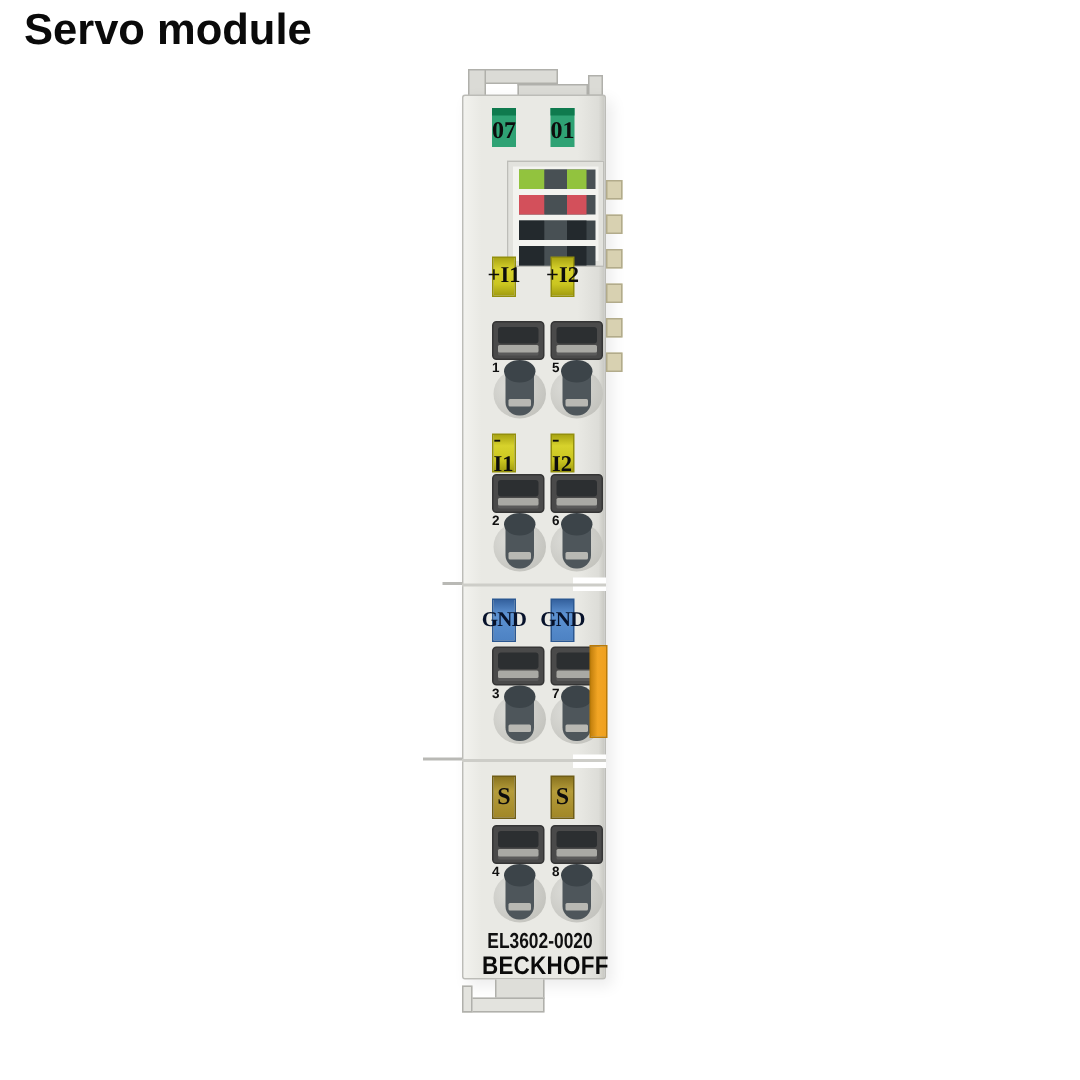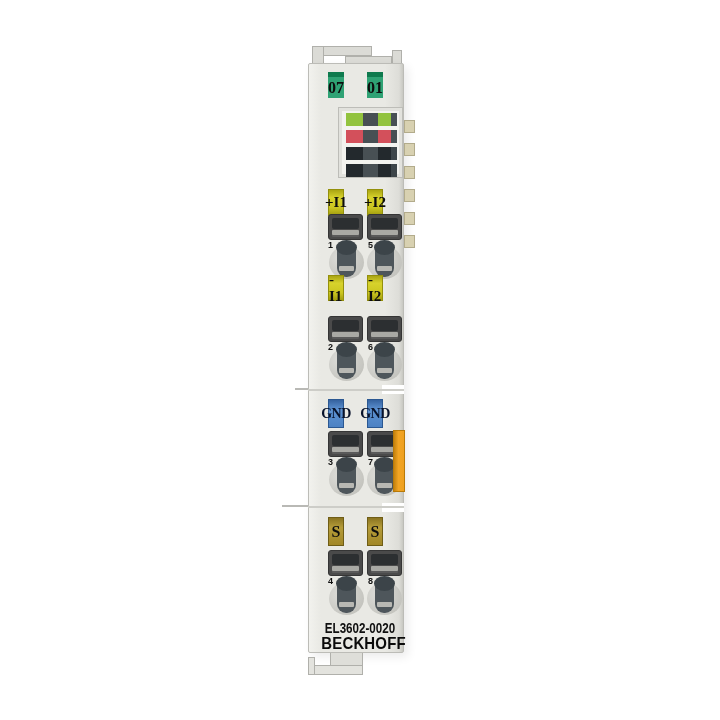--- a/index.html
+++ b/index.html
@@ -20,22 +20,22 @@
   #hook-step{left:37px;top:12px;width:47px;height:8px;border-bottom:none;}
   #hook-post-r{left:84px;top:6px;width:10px;height:14px;}
   #foot-bar{left:0;top:621px;width:55px;height:10px;background:#e3e3de;}
   #foot-block{left:22px;top:609px;width:33px;height:13px;background:#dedeD9;border-top:none;}
   #foot-post{left:0;top:613px;width:7px;height:18px;background:#e3e3de;}
   
   .lbl{position:absolute;width:16px;display:flex;align-items:center;justify-content:center;
        box-sizing:border-box;font-family:"Liberation Serif",serif;font-weight:bold;color:#0d0d0d;}
   .col-l{left:20px;} .col-r{left:59px;}
   .chan{top:28px;height:26px;background:#2fa274;border-top:5px solid #0f7a4e;font-size:16px;}
-  .sig-y1{top:145px;height:27px;}
-  .sig-y2{top:231px;height:26px;}
+  .sig-y1{top:127px;height:27px;}
+  .sig-y2{top:245px;height:26px;}
   .sig-y1,.sig-y2{background:linear-gradient(180deg,#aaa513,#d7d22c 30%,#cbc620 70%,#a29d10);
        border:1px solid #94900c;font-size:15px;}
   .gnd{top:355px;height:29px;background:linear-gradient(180deg,#35629f,#5d92d2 35%,#4d82c3);
        border:1px solid #2b5892;font-size:14px;letter-spacing:-.5px;color:#07122b;}
   .sol{top:473px;height:29px;background:linear-gradient(180deg,#8a7420,#b59c3a 35%,#a18727);
        border:1px solid #6f5d16;font-size:16px;}
   
   #led-panel{position:absolute;left:30px;top:63px;width:65px;height:71px;box-sizing:border-box;
        background:#f3f3ef;border:1px solid #bdbdb8;box-shadow:inset 0 0 0 3px #e2e2dd;}
   .led-row{position:absolute;left:7px;width:51px;height:13px;background:#485054;display:flex;}
@@ -70,20 +70,21 @@
   #model-text{position:absolute;left:8px;top:576px;width:88px;text-align:center;
         font:bold 14.5px "Liberation Sans",sans-serif;color:#101010;transform:scaleX(.8);}
   #brand-text{position:absolute;left:8px;top:590px;width:88px;text-align:center;
         font:bold 17px "Liberation Sans",sans-serif;color:#0a0a0a;transform:scaleX(.88);letter-spacing:.2px;}
 </style>
 </head>
 <body>
 
 <div id="canvas">
 
+  <h1 id="hdr-title">Servo module</h1>
 
   <div id="module">
 
     <div class="gray-part" id="hook-bar"></div>
     <div class="gray-part" id="hook-post"></div>
     <div class="gray-part" id="hook-step"></div>
     <div class="gray-part" id="hook-post-r"></div>
 
     <div id="body"></div>
 

